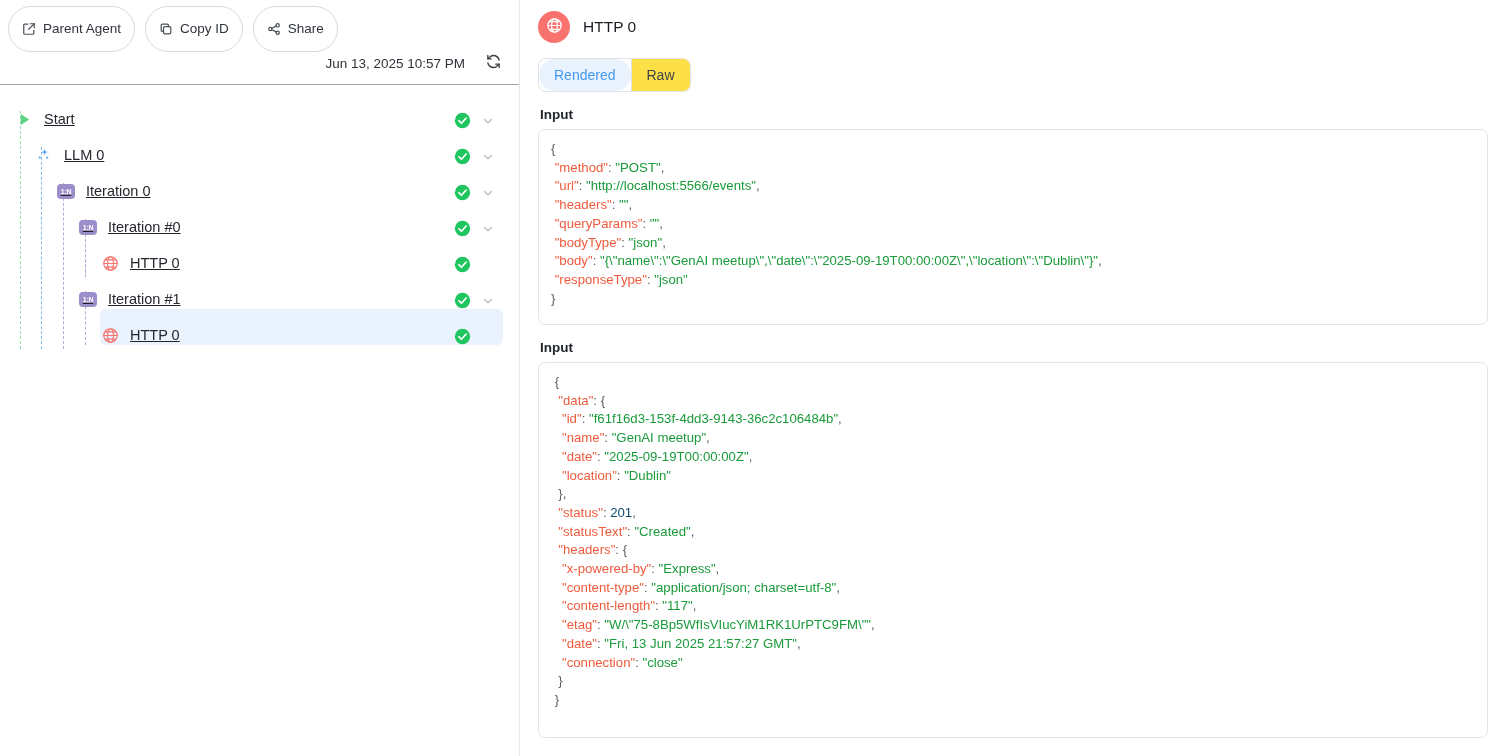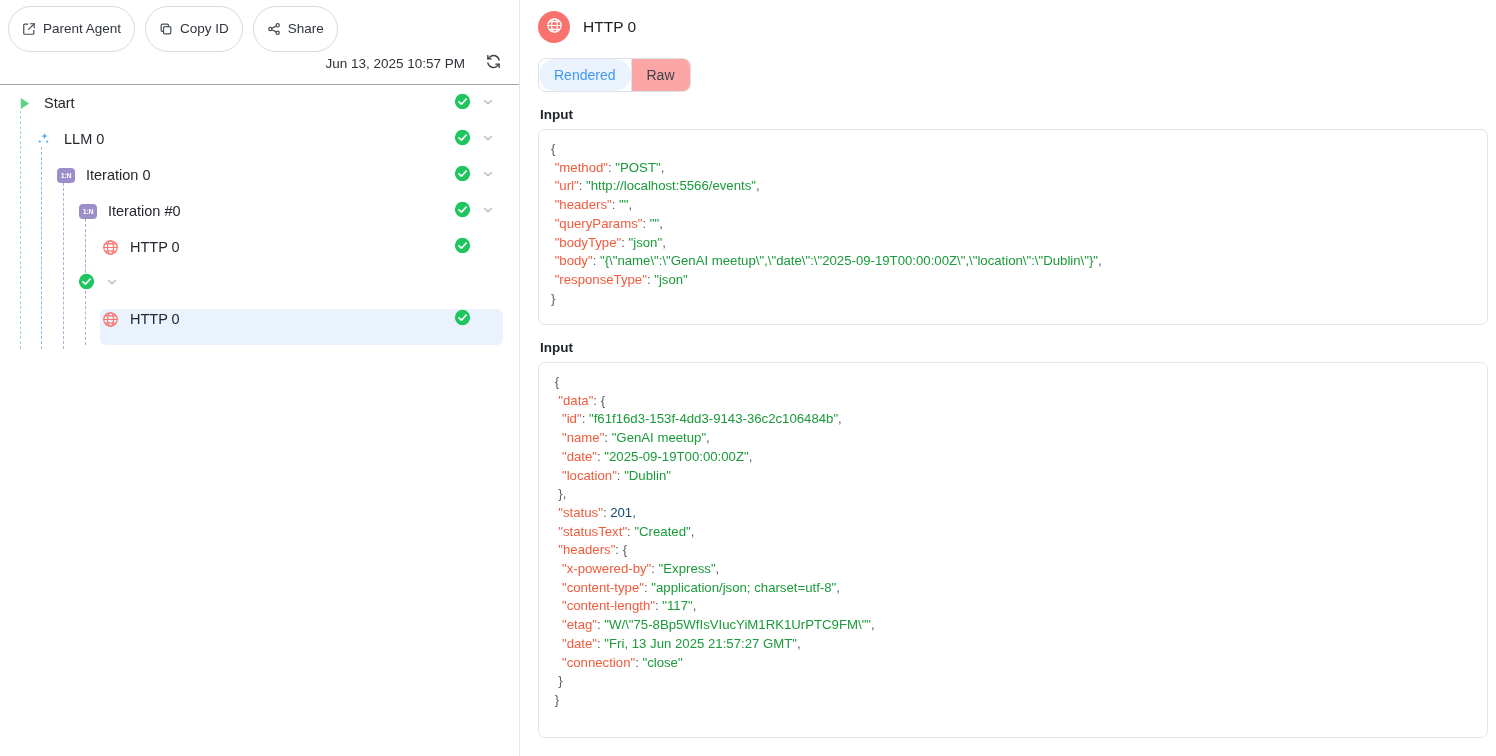--- a/index.html
+++ b/index.html
@@ -44,25 +44,26 @@
   .ts-text { font-size: 13.5px; color: #2e333a; }
   .refresh-btn {
     width: 24px; height: 24px; display: flex; align-items: center; justify-content: center;
     cursor: pointer; background: none; border: none; padding: 0;
   }
 
   
   .tree { padding-top: 8px; position: relative; flex: 1; overflow: hidden; }
   .node-row {
     position: relative;
-    display: flex; align-items: flex-start;
+    display: flex; align-items: flex-end;
     height: 36px;
     margin: 0 16px 0 0;
     border-radius: 6px;
     cursor: pointer;
+    text-decoration: underline;
   }
   .node-row.selected { background: #eaf3fd; }
   .node-main { display: flex; align-items: center; gap: 10px; flex: 1; min-width: 0; }
   .node-label { font-size: 14.5px; color: #24282e; white-space: nowrap; }
   .node-right { display: flex; align-items: center; gap: 10px; padding-right: 8px; }
   .chev { width: 14px; height: 14px; display: block; }
   .chev-spacer { width: 14px; height: 14px; }
 
   
   .guides { position: absolute; top: 0; left: 0; width: 100%; height: 100%; pointer-events: none; }
@@ -96,21 +97,21 @@
   .head-title { font-size: 15.5px; color: #1b1f24; font-weight: 500; }
 
   .tabs {
     display: inline-flex;
     border: 1px solid #dfe3e8; border-radius: 8px;
     overflow: hidden; margin-top: 12px; height: 34px;
   }
   .tab {
     display: flex; align-items: center; justify-content: center;
     padding: 0 15px; font-size: 14px; cursor: pointer;
-    background: #fca5a5; color: #3d434b; border: none;
+    background: #fde047; color: #3d434b; border: none;
     font-family: "Liberation Sans", sans-serif;
   }
   .tab + .tab { border-left: 1px solid #dfe3e8; }
   .tab.active { background: #eaf3fd; color: #4298f0; border-radius: 16px; }
 
   .section-label {
     font-size: 13.5px; color: #22262c; font-weight: bold;
     margin: 15px 0 7px 2px;
   }
   .code-box {
@@ -302,20 +303,26 @@
               <span>
                 <svg class="check-ico" viewBox="0 0 20 20">
                   <circle cx="10" cy="10" r="9" fill="#1fc55f"></circle>
                   <path d="M5.7 10.3 L8.7 13.2 L14.3 7.1" fill="none" stroke="#fff" stroke-width="2" stroke-linecap="round" stroke-linejoin="round"></path>
                 </svg>
               </span>
               <span class="chev-spacer"></span>
             </div>
           </div>
           <div class="node-row" style="margin-left: 78px;">
+            <div class="node-main">
+              <span class="ico">
+                <span class="badge-iter">1:N</span>
+              </span>
+              <span class="node-label">Iteration #1</span>
+            </div>
             <div class="node-right">
               <span>
                 <svg class="check-ico" viewBox="0 0 20 20">
                   <circle cx="10" cy="10" r="9" fill="#1fc55f"></circle>
                   <path d="M5.7 10.3 L8.7 13.2 L14.3 7.1" fill="none" stroke="#fff" stroke-width="2" stroke-linecap="round" stroke-linejoin="round"></path>
                 </svg>
               </span>
               <span>
                 <svg class="chev" viewBox="0 0 16 16" fill="none" stroke="#b9bec6" stroke-width="1.6" stroke-linecap="round" stroke-linejoin="round">
                   <path d="M4 6.2 L8 10 L12 6.2"></path>

